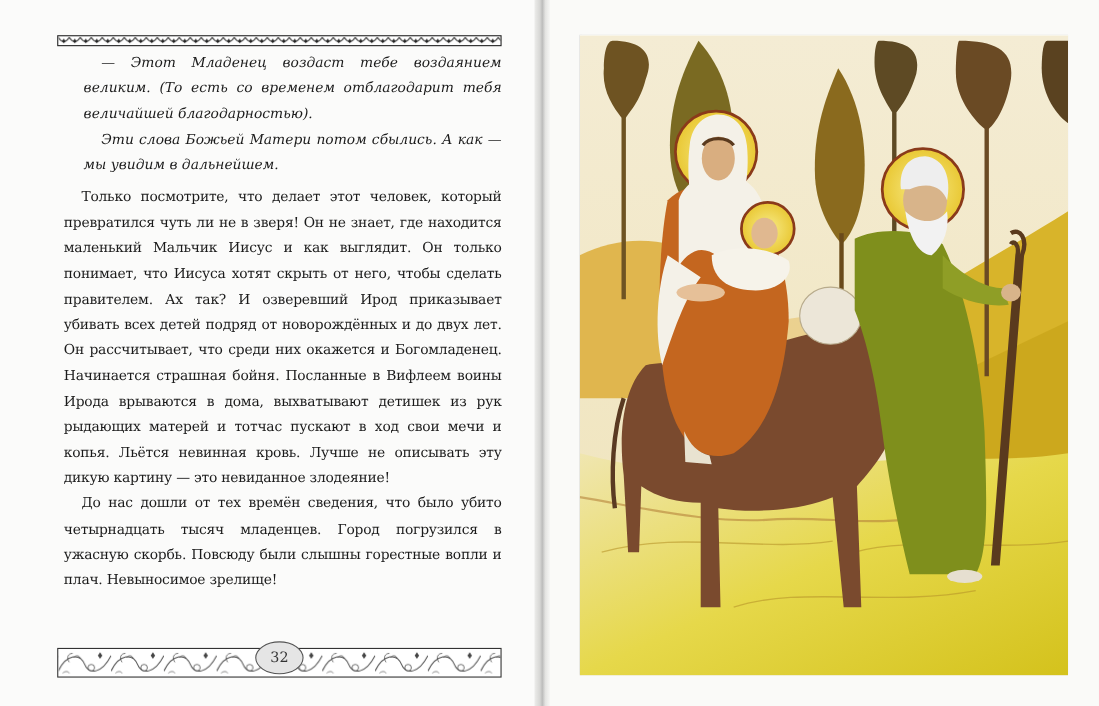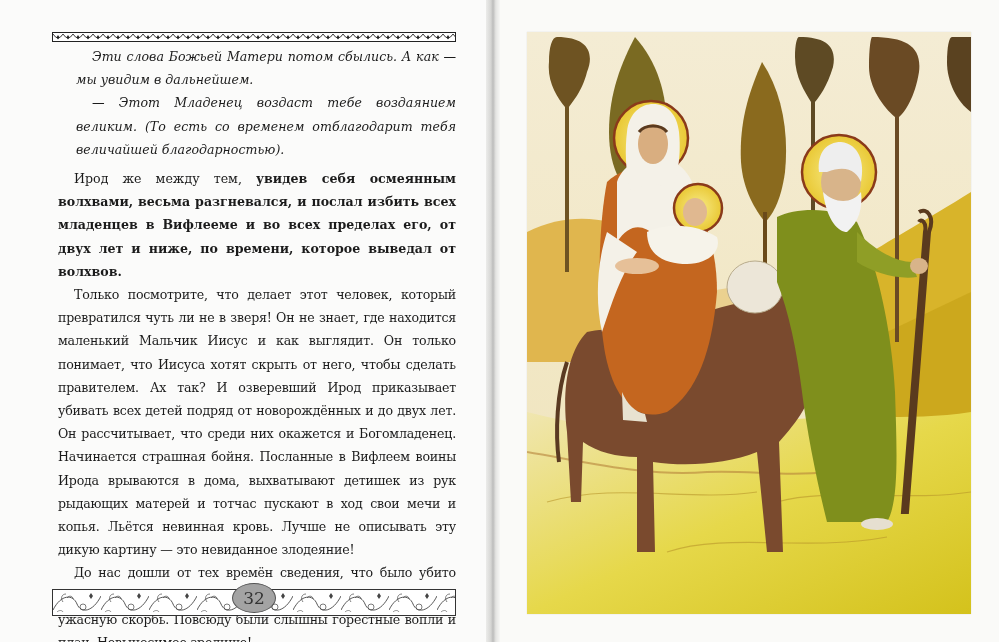--- a/index.html
+++ b/index.html
@@ -14,21 +14,21 @@
 
   .text-block { position:absolute; left:58px; top:45px; width:398px; color:#1b1b1b; font-size:12.6px; line-height:23.2px; }
   .text-block p { margin:0; text-align:justify; text-indent:16px; }
   .text-block .quote { padding-left:18px; font-style:italic; }
   .text-block .quote p { text-indent:16px; }
   .text-block .gap { height:6px; }
   .text-block b { font-weight:bold; }
   .narrow { letter-spacing:-0.2px; }
 
   .bottom-border { position:absolute; left:52px; top:589px; width:404px; height:27px; border:1.2px solid #333; box-sizing:border-box; background:#fff; overflow:hidden; }
-  .page-number-oval { position:absolute; left:232px; top:583px; width:42px; height:28px; border:1.2px solid #555; border-radius:50%; background:#a3a3a3; display:flex; align-items:center; justify-content:center; font-size:17px; color:#333; }
+  .page-number-oval { position:absolute; left:232px; top:583px; width:42px; height:28px; border:1.2px solid #555; border-radius:50%; background:#e5e5e5; display:flex; align-items:center; justify-content:center; font-size:13px; color:#333; }
 
   .illustration { position:absolute; left:527px; top:32px; width:444px; height:582px; overflow:hidden; box-shadow:0 0 1px #ccc; }
   .illustration svg { display:block; }
 </style>
 </head>
 <body>
 
 <div class="left-page">
   <div class="top-border">
     <svg width="404" height="8" viewBox="0 0 404 8">
@@ -37,25 +37,24 @@
           <path d="M0,1 Q5,9 10,1" fill="none" stroke="#222" stroke-width="0.9"></path>
           <path d="M5,2 L6.5,4.5 L5,6.5 L3.5,4.5 Z" fill="#222"></path>
         </pattern>
       </defs>
       <rect width="404" height="8" fill="url(#arc)"></rect>
     </svg>
   </div>
 
   <div class="text-block">
     <div class="quote">
+      <p>— Этот Младенец воздаст тебе воздаянием великим. (То есть со временем отблагодарит тебя величайшей благодарностью).</p>
       <p>Эти слова Божьей Матери потом сбылись. А как — мы увидим в дальнейшем.</p>
-      <p>— Этот Младенец воздаст тебе воздаянием великим. (То есть со временем отблагодарит тебя величайшей благодарностью).</p>
     </div>
     <div class="gap"></div>
-    <p><span>Ирод же между тем, </span><b>увидев себя осмеянным волхвами, весьма разгневался, и послал избить всех младенцев в Вифлееме и во всех пределах его, от двух лет и ниже, по времени, которое выведал от волхвов.</b></p>
     <p class="narrow">Только посмотрите, что делает этот человек, который превратился чуть ли не в зверя! Он не знает, где находится маленький Мальчик Иисус и как выглядит. Он только понимает, что Иисуса хотят скрыть от него, чтобы сделать правителем. Ах так? И озверевший Ирод приказывает убивать всех детей подряд от новорождённых и до двух лет. Он рассчитывает, что среди них окажется и Богомладенец. Начинается страшная бойня. Посланные в Вифлеем воины Ирода врываются в дома, выхватывают детишек из рук рыдающих матерей и тотчас пускают в ход свои мечи и копья. Льётся невинная кровь. Лучше не описывать эту дикую картину — это невиданное злодеяние!</p>
     <p class="narrow">До нас дошли от тех времён сведения, что было убито четырнадцать тысяч младенцев. Город погрузился в ужасную скорбь. Повсюду были слышны горестные вопли и плач. Невыносимое зрелище!</p>
 
   </div>
 
   <div class="bottom-border">
     <svg width="404" height="25" viewBox="0 0 404 25">
       <defs>
         <pattern id="vine" width="48" height="25" patternUnits="userSpaceOnUse">
           <path d="M0,20 C8,4 20,4 24,14 C28,24 40,22 48,6" fill="none" stroke="#444" stroke-width="0.9"></path>

